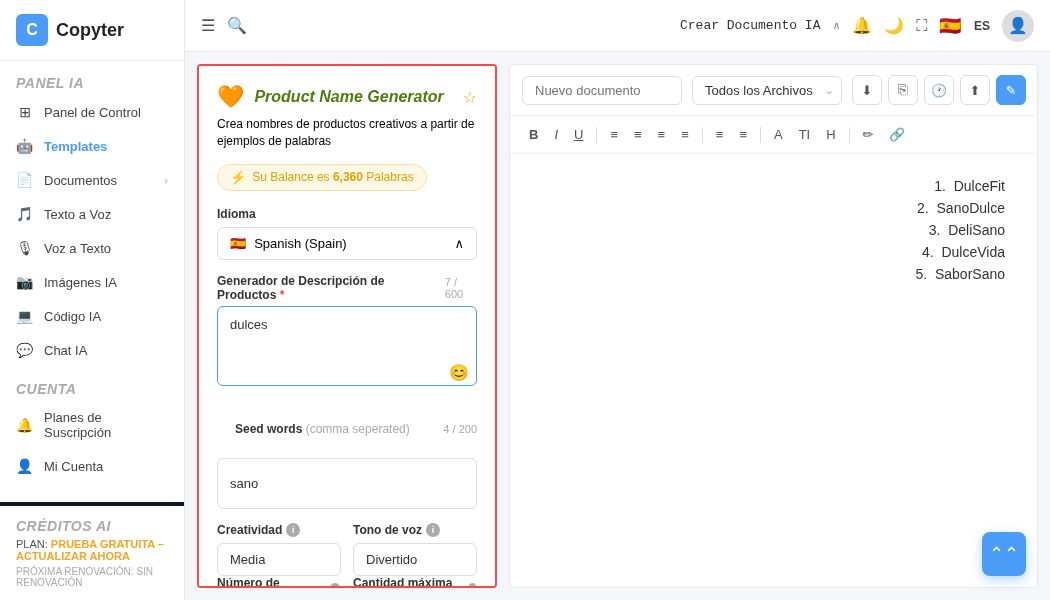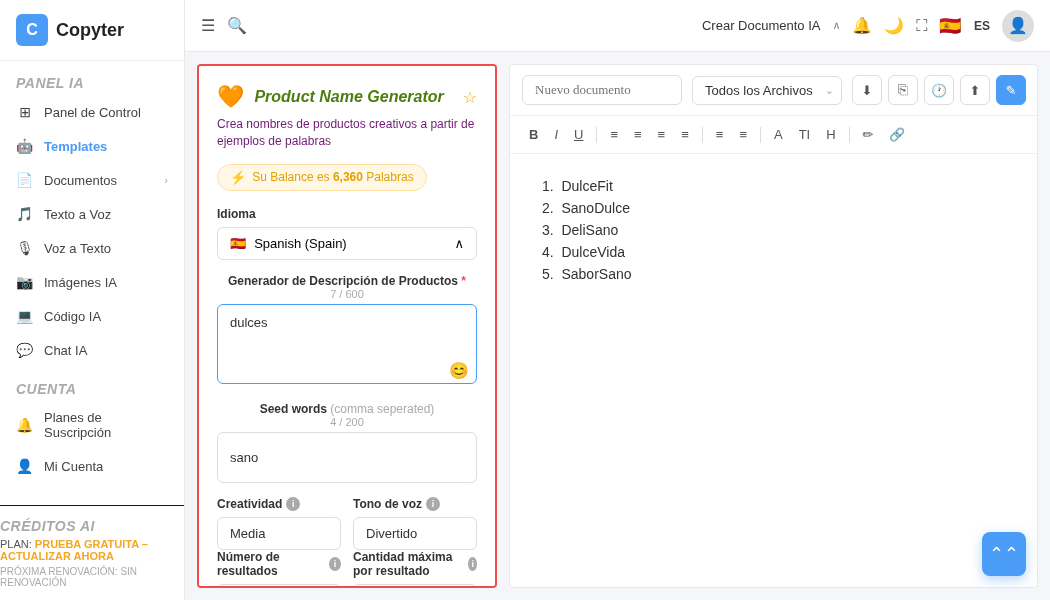--- a/index.html
+++ b/index.html
@@ -45,40 +45,40 @@
       padding: 9px 16px;
       cursor: pointer;
       font-size: 13px;
       color: #444;
       border-radius: 0;
       position: relative;
     }
     .sidebar-item.active { color: #4a9cf6; font-weight: 600; }
     .sidebar-item .icon { width: 18px; text-align: center; font-size: 14px; flex-shrink: 0; }
     .sidebar-item .chevron { margin-left: auto; font-size: 11px; color: #aaa; }
-    .sidebar-bottom { margin-top: auto; padding: 12px 0; border-top: 1px solid #0f172a; }
+    .sidebar-bottom { margin-top: auto; padding: 12px 16px; border-top: 4px solid #0f172a; }
     .plan-text { font-size: 11px; color: #555; }
     .plan-link { color: #f5a623; font-weight: 700; cursor: pointer; }
     .renewal-text { font-size: 10px; color: #aaa; margin-top: 4px; }
 
     
     .topbar {
       height: 52px;
       background: #fff;
       border-bottom: 1px solid #e8e8e8;
       display: flex;
       align-items: center;
       padding: 0 16px;
       gap: 12px;
       flex-shrink: 0;
     }
     .topbar-left { display: flex; align-items: center; gap: 12px; }
     .topbar-right { margin-left: auto; display: flex; align-items: center; gap: 12px; }
     .topbar-btn { background: none; border: none; cursor: pointer; font-size: 16px; color: #555; }
-    .topbar-crear { font-size: 13px; color: #333; font-weight: 500; }
+    .topbar-crear { font-size: 13px; color: #333; font-weight: 500; font-family: Liberation Mono, monospace; }
     .topbar-chevron { font-size: 11px; color: #888; }
     .topbar-flag { font-size: 18px; }
     .topbar-lang { font-size: 12px; color: #404040; font-weight: 600; }
     .topbar-avatar { width: 32px; height: 32px; border-radius: 50%; background: #ddd; display: flex; align-items: center; justify-content: center; font-size: 16px; color: #888; }
 
     
     .main-content {
       flex: 1;
       display: flex;
       flex-direction: column;
@@ -106,21 +106,21 @@
 
     .panel-header {
       display: flex;
       align-items: center;
       gap: 10px;
       margin-bottom: 6px;
     }
     .panel-icon { font-size: 22px; }
     .panel-title { font-size: 16px; font-weight: 700; color: #4d7c0f; flex: 1; font-style: italic; }
     .star-btn { background: none; border: none; cursor: pointer; font-size: 16px; color: #f5a623; }
-    .panel-desc { font-size: 12px; color: #701a75; margin-bottom: 14px; line-height: 1.4; }
+    .panel-desc { font-size: 12px; color: #000000; margin-bottom: 14px; line-height: 1.4; }
 
     .balance-badge {
       background: #fff8e6;
       border: 1px solid #ffe0a0;
       border-radius: 20px;
       padding: 5px 12px;
       display: inline-flex;
       align-items: center;
       gap: 6px;
       font-size: 12px;
@@ -151,21 +151,20 @@
       background: #fff;
       justify-content: space-between;
     }
     .lang-left { display: flex; align-items: center; gap: 8px; }
 
     .form-label-row {
       display: flex;
       justify-content: space-between;
       align-items: center;
       margin-bottom: 4px;
-      flex-direction: column;
     }
     .char-count { font-size: 11px; color: #aaa; }
     .required { color: #f04c4c; }
 
     .textarea-wrap { position: relative; }
     .form-textarea {
       width: 100%;
       border: 1.5px solid #4a9cf6;
       border-radius: 6px;
       padding: 10px 12px;
@@ -253,21 +252,21 @@
       padding: 10px 12px;
       border-bottom: 1px solid #f0f0f0;
       gap: 10px;
     }
     .doc-name-input {
       border: 1px solid #ddd;
       border-radius: 6px;
       padding: 6px 12px;
       font-size: 13px;
       color: #333;
-      font-family: Liberation Serif, serif;
+      font-family: Liberation Sans, sans-serif;
       outline: none;
       width: 160px;
     }
     .folder-select {
       border: 1px solid #ddd;
       border-radius: 6px;
       padding: 6px 12px;
       font-size: 13px;
       color: #333;
       font-family: inherit;
@@ -303,20 +302,21 @@
       border-radius: 3px; font-family: inherit;
     }
     .fmt-divider { width: 1px; height: 16px; background: #ddd; margin: 0 2px; }
 
     .editor-body {
       flex: 1;
       padding: 24px 32px;
       overflow-y: auto;
       font-size: 14px;
       color: #333;
+      text-align: right;
     }
     .editor-list { padding-left: 0; list-style: none; }
     .editor-list li { margin-bottom: 6px; }
 
     .fab-btn {
       position: fixed;
       bottom: 24px;
       right: 24px;
       width: 44px; height: 44px;
       background: #4a9cf6;
@@ -454,21 +454,21 @@
         </div>
         <div class="textarea-wrap">
           <textarea class="form-textarea" style="">dulces</textarea>
           <span class="textarea-emoji">😊</span>
         </div>
       </div>
 
       
       <div class="form-group">
         <div class="form-label-row">
-          <label class="form-label" style="margin:0;">
+          <label class="form-label" style="margin:18px;">
             Seed words <span style="color:#aaa; font-weight:400;">(comma seperated)</span>
           </label>
           <span class="char-count">4 / 200</span>
         </div>
         <input class="form-input" type="text" value="sano" style="">
       </div>
 
       
       <div class="form-row">
         <div class="form-col">

